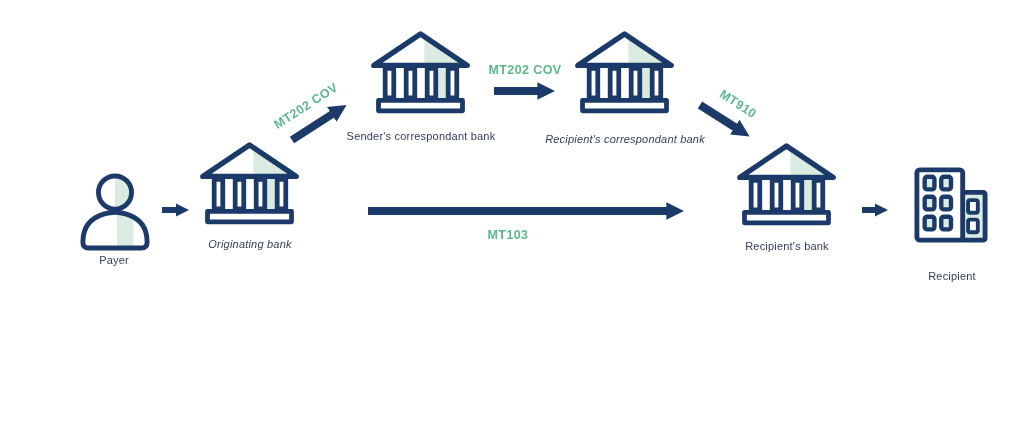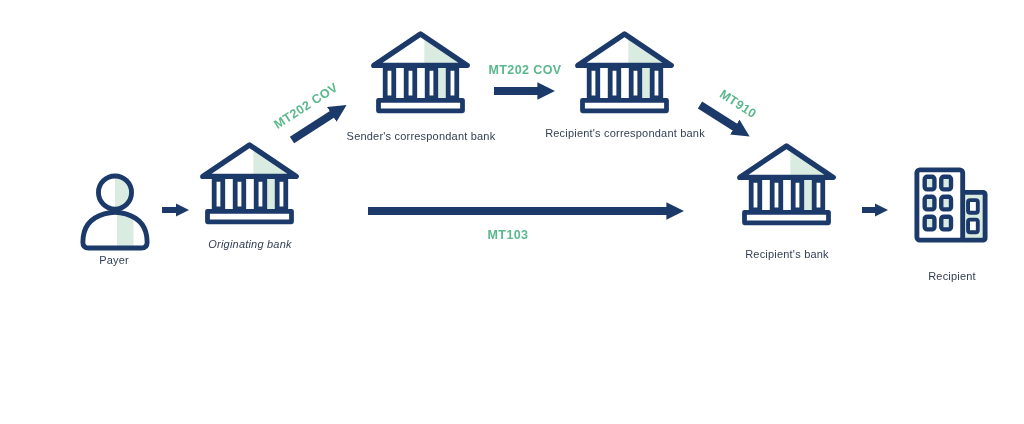--- a/index.html
+++ b/index.html
@@ -151,23 +151,23 @@
   <svg class="icon" style="left:913px; top:166px;" width="76" height="78" viewBox="0 0 78 80">
       <use href="#building"></use>
     </svg>
 
   <div class="node-label" style="left:114px; top:254px;">Payer</div>
 
   <div class="node-label" style="left:250px; top:238px;font-style:italic;">Originating bank</div>
 
   <div class="node-label" style="left:421px; top:130px;">Sender's correspondant bank</div>
 
-  <div class="node-label wrap2" style="left:625px; top:127px;">Recipient's correspondant bank</div>
+  <div class="node-label wrap2" style="left:625px; top:133px;font-style:italic;">Recipient's correspondant bank</div>
 
-  <div class="node-label" style="left:787px; top:240px;margin-top:8px;">Recipient's bank</div>
+  <div class="node-label" style="left:787px; top:240px;">Recipient's bank</div>
 
   <div class="node-label" style="left:952px; top:270px;">Recipient</div>
 
   <div class="msg-label msg-up">MT202 COV</div>
 
   <div class="msg-label msg-across">MT202 COV</div>
 
   <div class="msg-label msg-down">MT910</div>
 
   <div class="msg-label msg-long">MT103</div>

